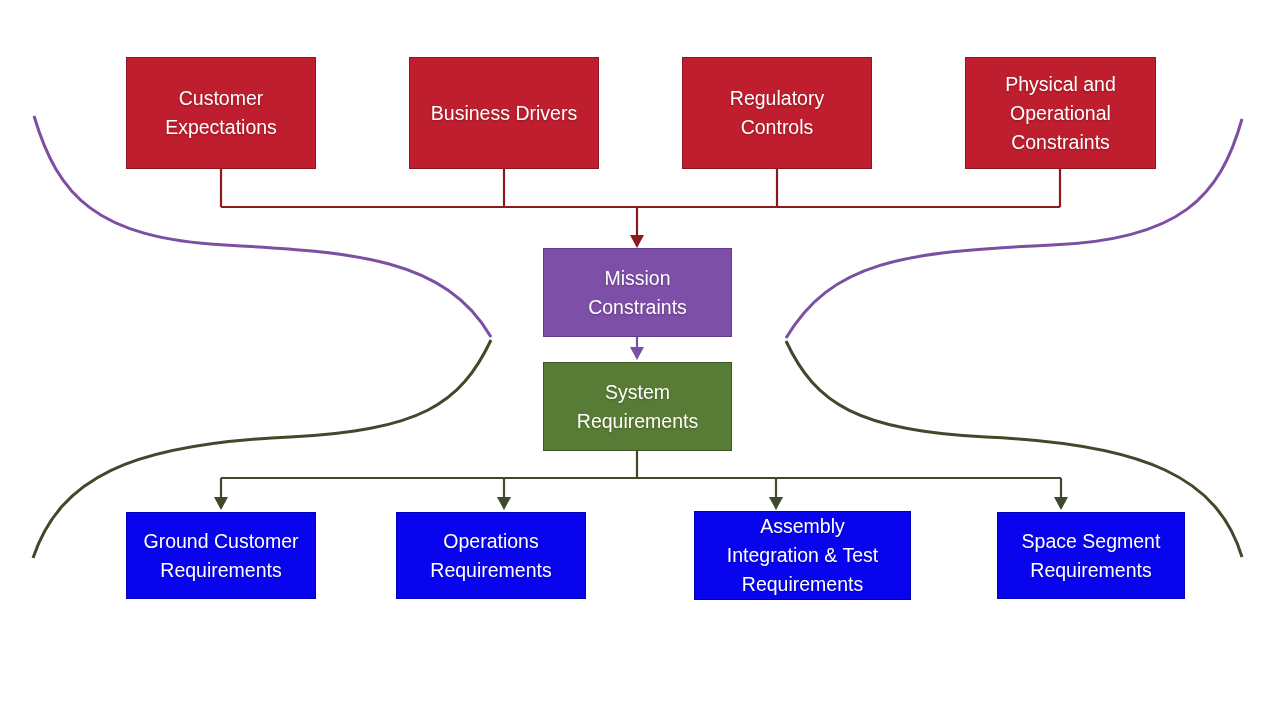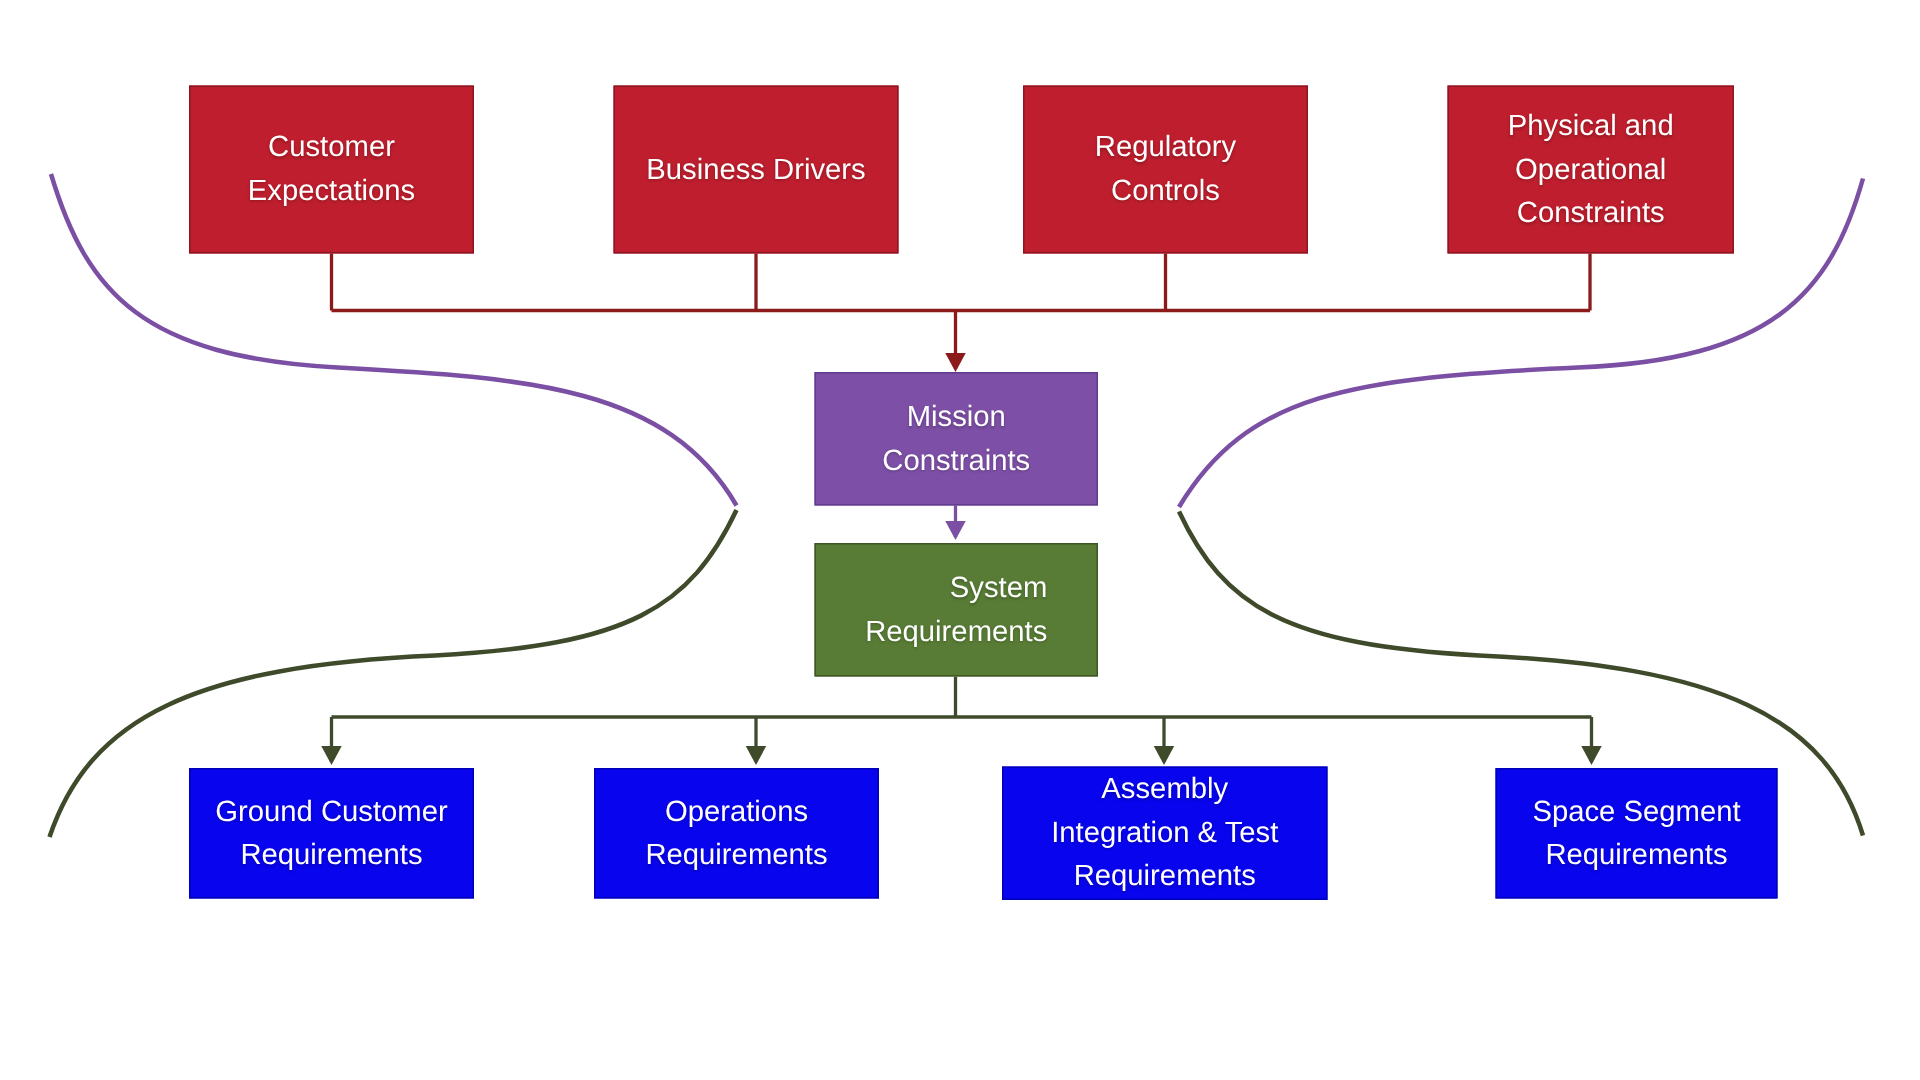--- a/index.html
+++ b/index.html
@@ -46,21 +46,20 @@
     background: var(--input-box, #BE1E2D);
     border: 1px solid #8E1622;
   }
   .node.purple {
     background: var(--mission-box, #7D4FA6);
     border: 1px solid #5F3C8C;
   }
   .node.green {
     background: var(--system-box, #587C35);
     border: 1px solid #3E5626;
-    text-align: right;
   }
   .node.blue {
     background: var(--output-box, #0804EE);
     border: 1px solid #0000B8;
   }
 </style>
 </head>
 <body>
 
 <div class="stage">
@@ -135,21 +134,21 @@
   </div>
 
   <div class="node blue" style="left:126px; top:512px; width:190px; height:87px">
     <span>Ground Customer
 Requirements</span>
   </div>
   <div class="node blue" style="left:396px; top:512px; width:190px; height:87px">
     <span>Operations
 Requirements</span>
   </div>
-  <div class="node blue" style="left:668px; top:511px; width:217px; height:89px">
+  <div class="node blue" style="left:694px; top:511px; width:217px; height:89px">
     <span>Assembly
 Integration &amp; Test
 Requirements</span>
   </div>
   <div class="node blue" style="left:997px; top:512px; width:188px; height:87px">
     <span>Space Segment
 Requirements</span>
   </div>
 
 </div>

